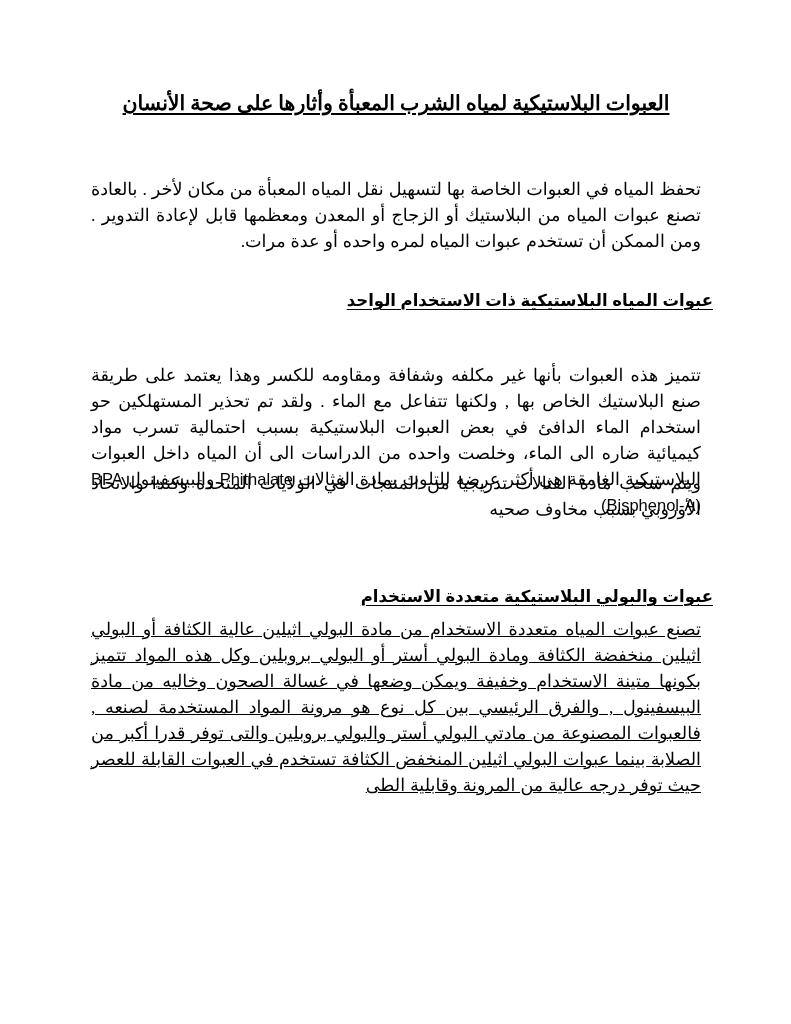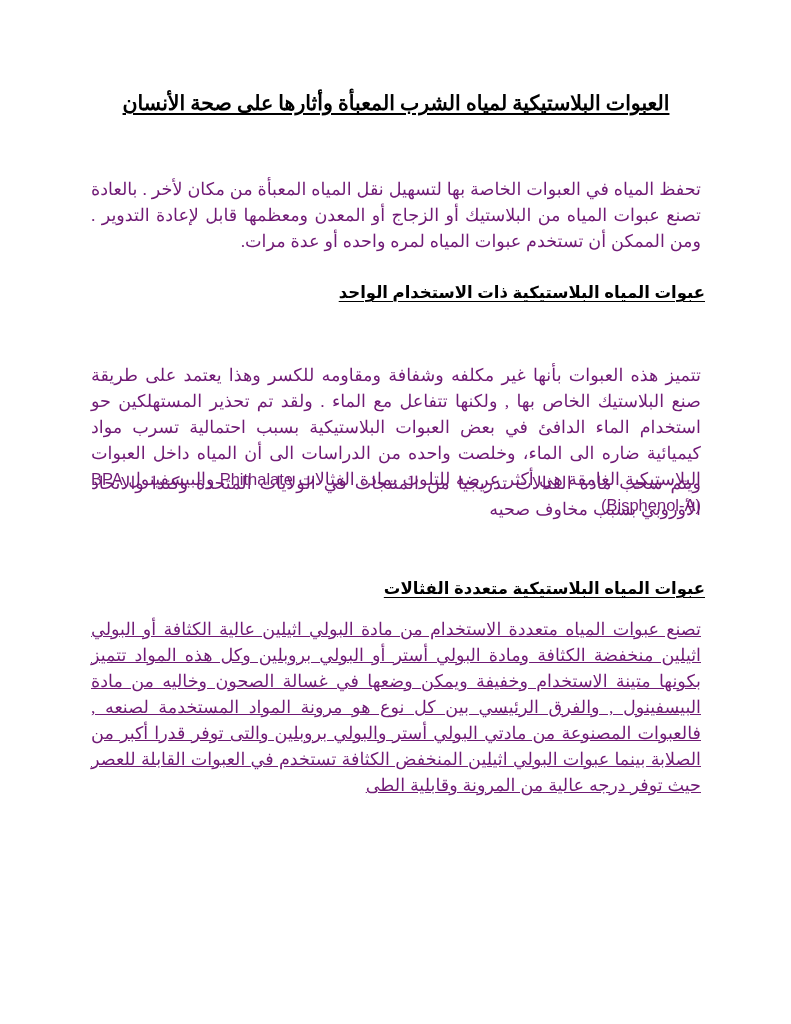--- a/index.html
+++ b/index.html
@@ -48,21 +48,21 @@
     white-space: nowrap;
   }
   .doc-title .ul {
     text-decoration: underline;
     text-underline-offset: 3px;
     text-decoration-thickness: 1.6px;
   }
 
   
   .section-heading {
-    margin: 4px;
+    margin: 12px;
     padding: 0;
     position: absolute;
     left: 0;
     width: 610px;
     text-align: right;
     font-family: "Liberation Sans", "DejaVu Sans", sans-serif;
     font-weight: bold;
     font-size: 16.5px;
     line-height: 24px;
     color: #000000;
@@ -83,21 +83,21 @@
     padding: 0;
     position: absolute;
     left: 0;
     width: 610px;
     direction: rtl;
     text-align: justify;
     text-align-last: right;
     font-family: "Liberation Serif", "DejaVu Serif", serif;
     font-size: 17.6px;
     line-height: 26px;
-    color: #701a75;
+    color: #000000;
     word-spacing: 0.5px;
   }
   #par-intro   { top: 176px; }
   #par-single  { top: 318px; margin-top: 44px; }
   #par-phthal  { top: 470px; }
   #par-multi   { top: 616px; text-decoration: underline; }
 
   .latin {
     font-family: "Liberation Sans", "DejaVu Sans", sans-serif;
     font-size: 16.5px;
@@ -114,18 +114,18 @@
     <h1 class="doc-title"><span class="ul">العبوات البلاستيكية لمياه الشرب المعبأة وأثارها على صحة الأنسان</span></h1>
 
     <p class="body-par" id="par-intro">تحفظ المياه في العبوات الخاصة بها لتسهيل نقل المياه المعبأة من مكان لأخر . بالعادة تصنع عبوات المياه من البلاستيك أو الزجاج أو المعدن ومعظمها قابل لإعادة التدوير . ومن الممكن أن تستخدم عبوات المياه لمره واحده أو عدة مرات.</p>
 
     <h2 class="section-heading" id="heading-single"><span class="ul">عبوات المياه البلاستيكية ذات الاستخدام الواحد</span></h2>
 
     <p class="body-par" id="par-single"><span>تتميز هذه العبوات بأنها غير مكلفه وشفافة ومقاومه للكسر وهذا يعتمد على طريقة صنع البلاستيك الخاص بها , ولكنها تتفاعل مع الماء . ولقد تم تحذير المستهلكين حو استخدام الماء الدافئ في بعض العبوات البلاستيكية بسبب احتمالية تسرب مواد كيميائية ضاره الى الماء، وخلصت واحده من الدراسات الى أن المياه داخل العبوات البلاستيكية الغامقة هي أكثر عرضه للتلوث بمادة الفثالات </span><span class="latin">Phithalate</span><span> والبيسفينول </span><span class="latin">BPA  (Bisphenol-A)</span></p>
 
     <p class="body-par" id="par-phthal">ويتم سحب مادة الفثالات تدريجيا من المنتجات في الولايات المتحدة وكندا والاتحاد الأوروبي بسبب مخاوف صحيه</p>
 
-    <h2 class="section-heading" id="heading-multi"><span class="ul">عبوات المياه البلاستيكية متعددة الفثالات</span></h2>
+    <h2 class="section-heading" id="heading-multi"><span class="ul">عبوات والبولي البلاستيكية متعددة الاستخدام</span></h2>
 
     <p class="body-par" id="par-multi">تصنع عبوات المياه متعددة الاستخدام من مادة البولي اثيلين عالية الكثافة  أو البولي اثيلين منخفضة الكثافة ومادة البولي أستر أو  البولي بروبلين وكل هذه المواد تتميز بكونها متينة الاستخدام وخفيفة ويمكن وضعها في غسالة الصحون وخاليه من مادة البيسفينول , والفرق الرئيسي بين كل نوع هو مرونة المواد المستخدمة لصنعه , فالعبوات المصنوعة من مادتي البولي أستر والبولي بروبلين والتى توفر قدرا أكبر من الصلابة بينما عبوات البولي اثيلين المنخفض الكثافة تستخدم في العبوات القابلة للعصر حيث توفر درجه عالية من المرونة وقابلية الطى</p>
 
   </div>
 </div>
 
 </body></html>

